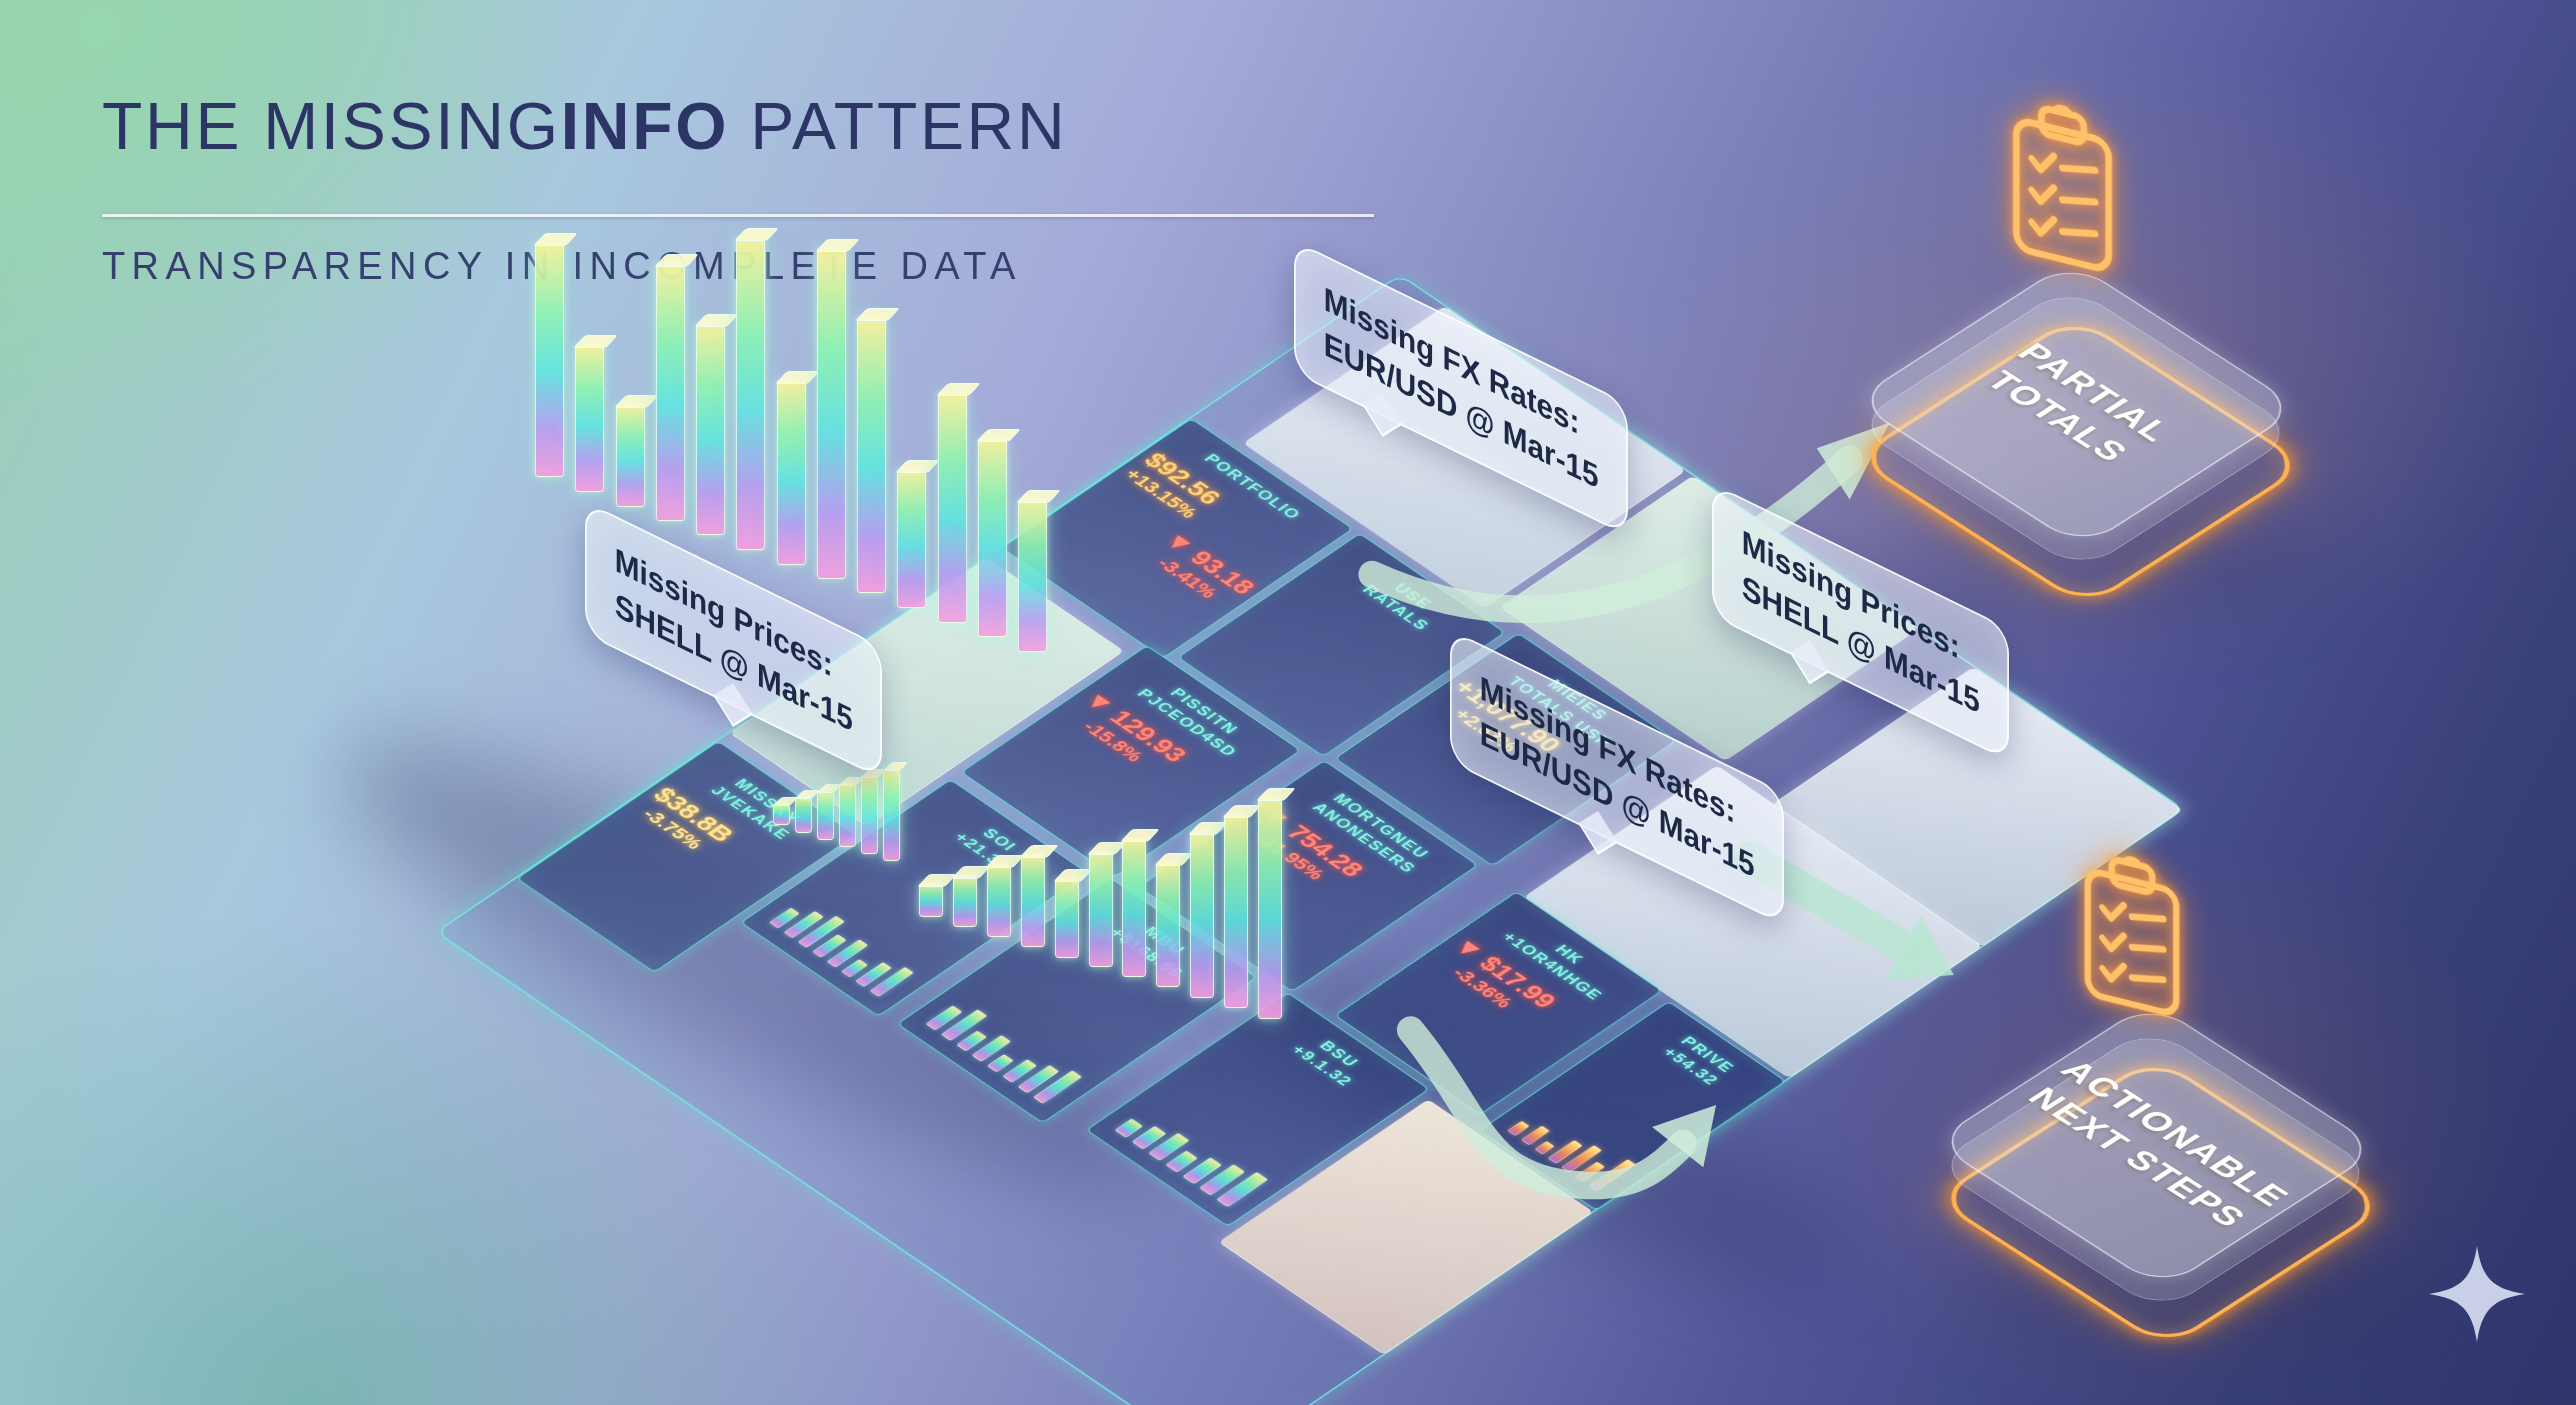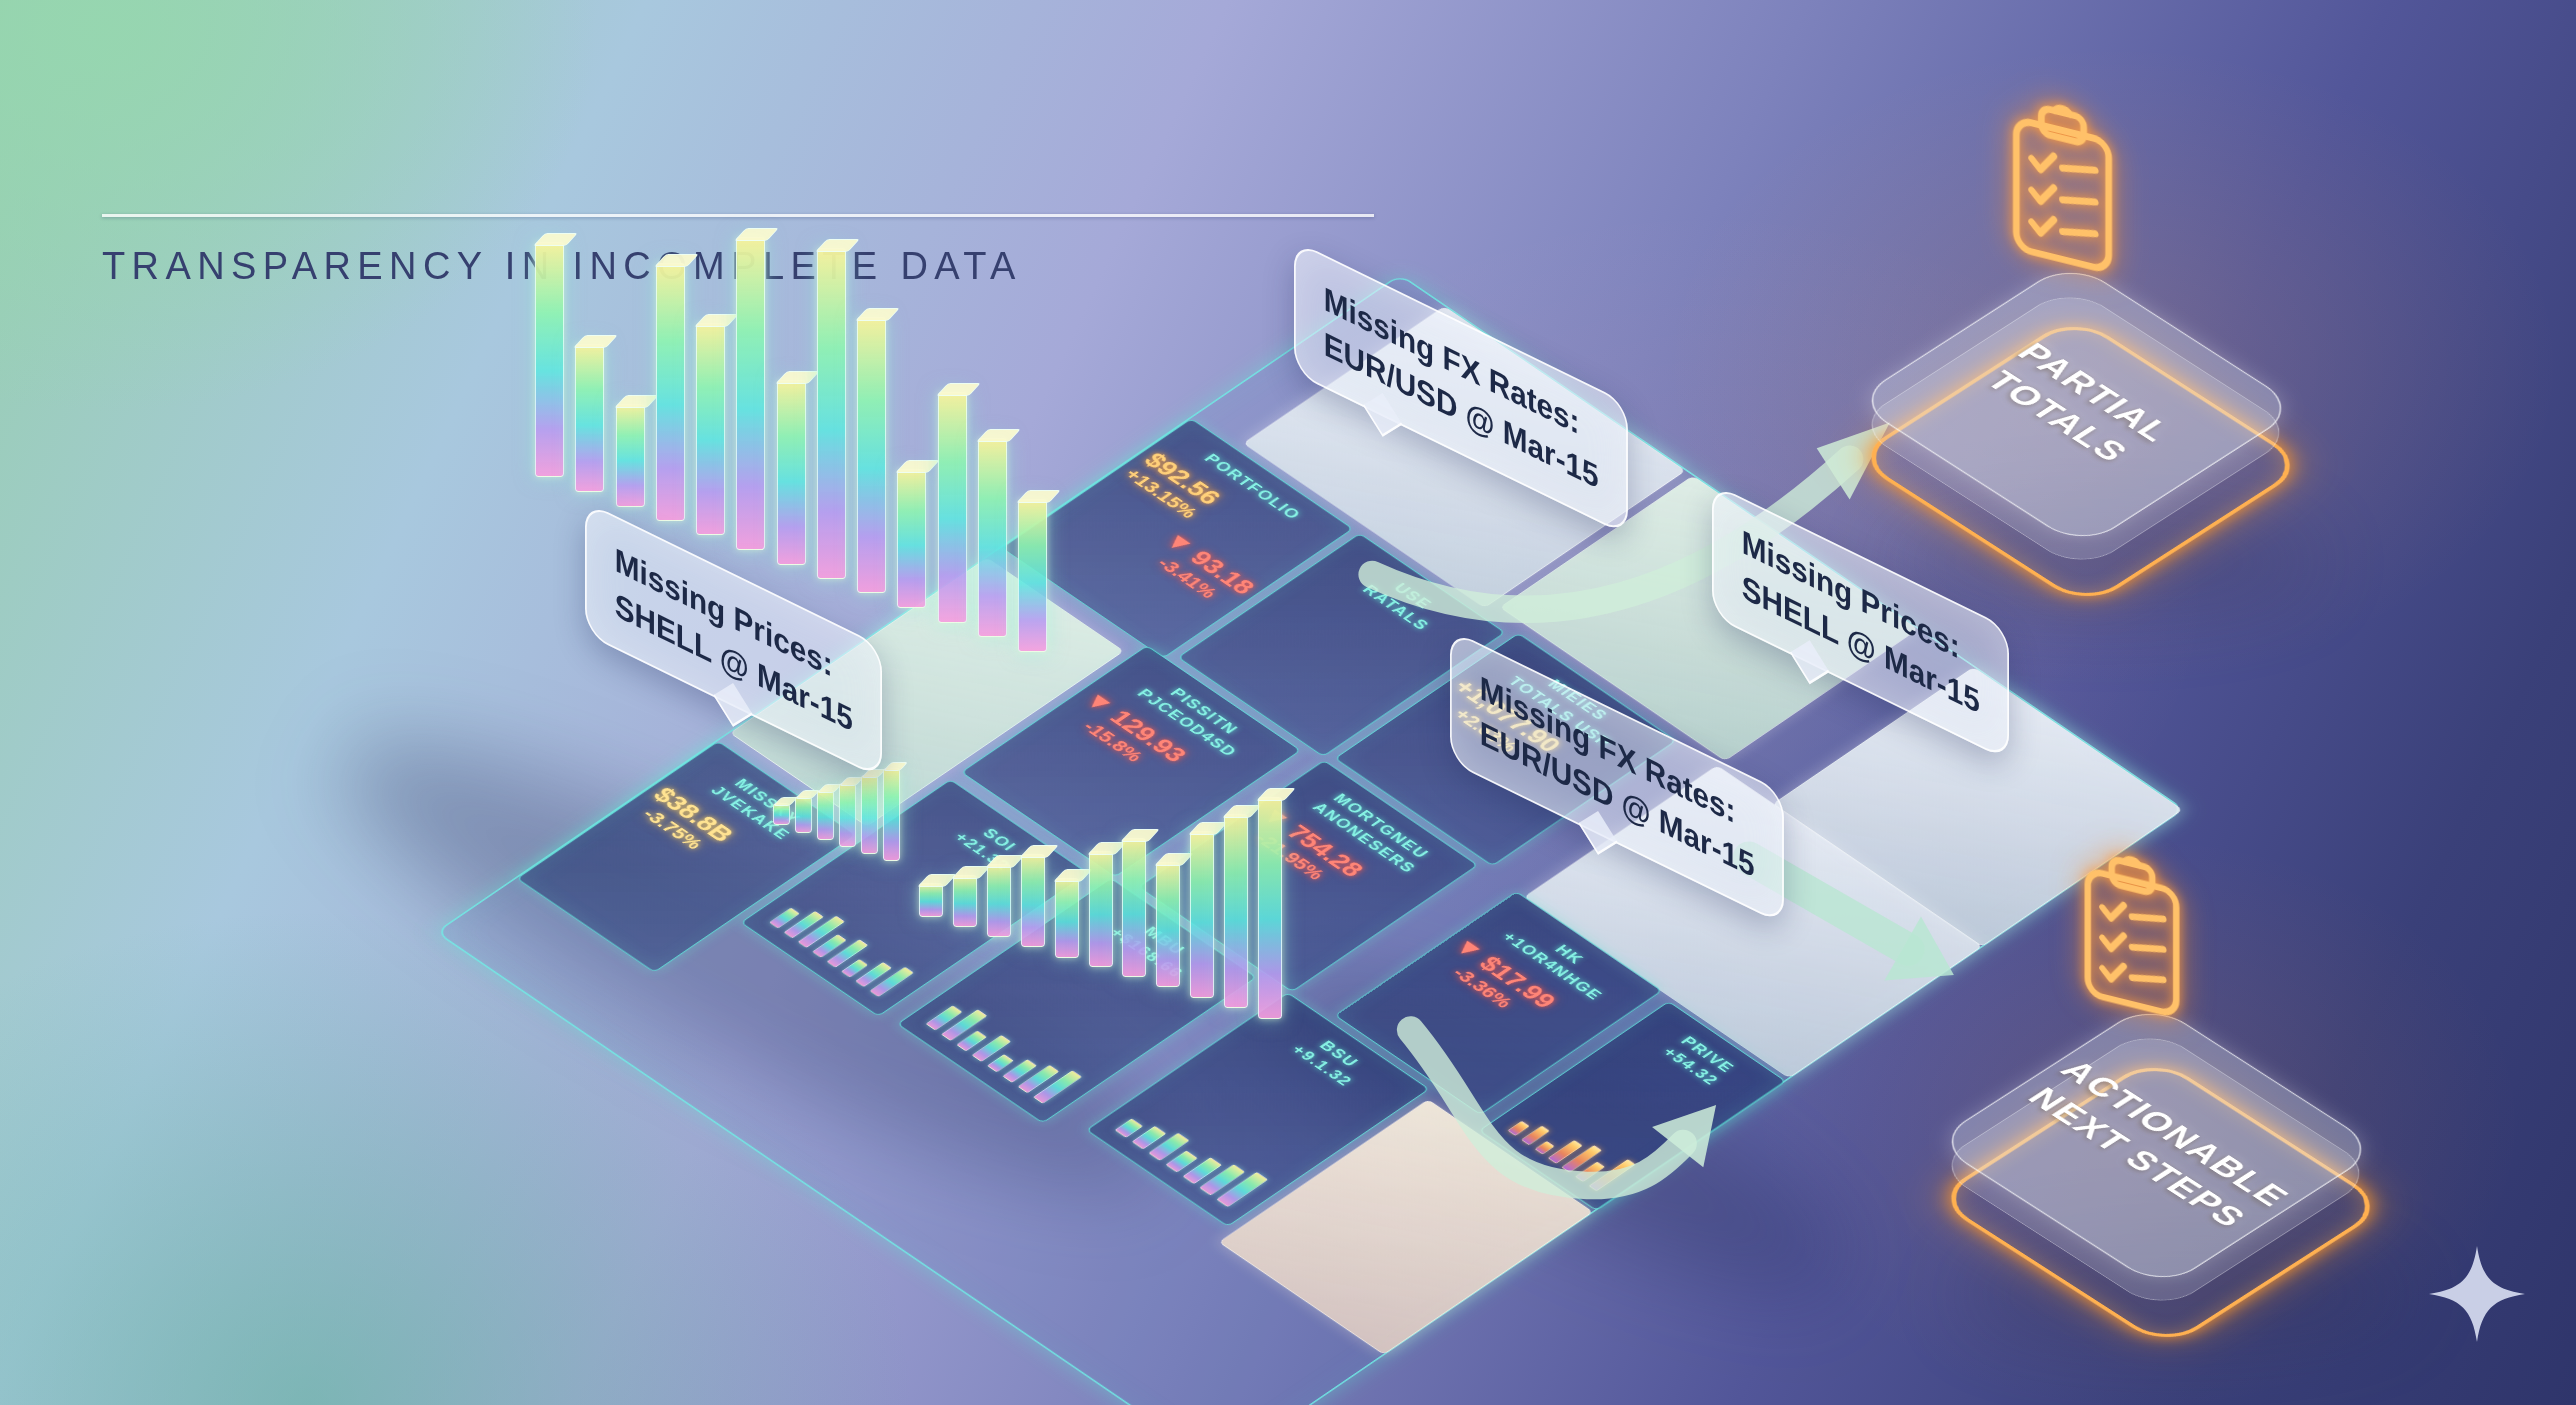--- a/index.html
+++ b/index.html
@@ -93,20 +93,21 @@
 <body>
 
 <div id="stage">
   <div class="bg"></div>
 
   <div class="shadow-blob" style="left:293px;top:869px;width:915px;height:192px;transform:rotate(27deg);"></div>
   <div class="shadow-blob" style="left:1235px;top:1052px;width:640px;height:156px;transform:rotate(27deg);"></div>
   <div class="shadow-blob" style="left:1884px;top:512px;width:439px;height:101px;opacity:.8;"></div>
   <div class="shadow-blob" style="left:1958px;top:1244px;width:457px;height:101px;opacity:.8;"></div>
 
+  <div id="title"><span class="light">THE MISSING</span><span class="bold">INFO</span><span class="light"> PATTERN</span></div>
   <div id="divider"></div>
   <div id="subtitle">TRANSPARENCY IN INCOMPLETE DATA</div>
 
   <div id="panel">
       <div class="tile pale" style="left: 101px; top: 0px; width: 549px; height: 457px;"></div>
       <div class="tile pale-green" style="left: 668px; top: 0px; width: 512px; height: 439px;"></div>
       <div class="tile pale" style="left: 1308px; top: 0px; width: 476px; height: 457px;"></div>
       <div class="tile dark" style="left: 0px; top: 476px; width: 366px; height: 430px;">
         <div class="tile-label">
           <div>PORTFOLIO</div>

